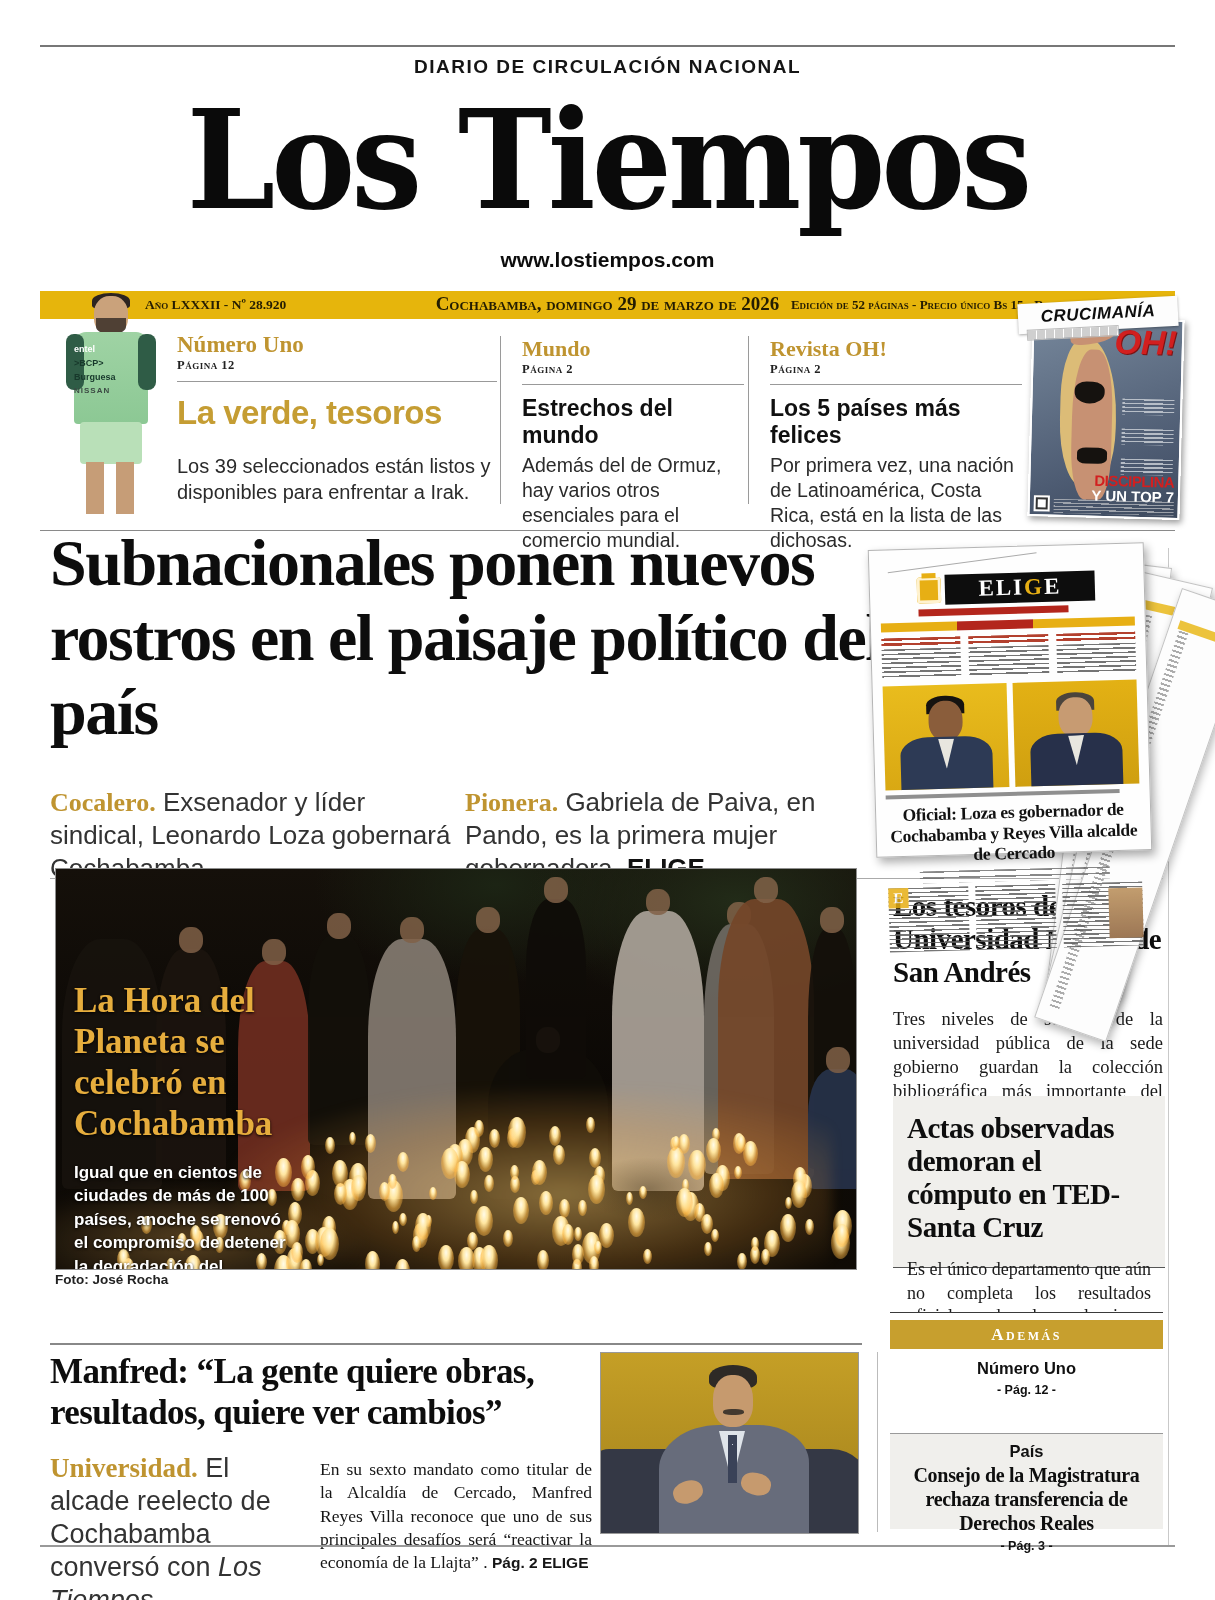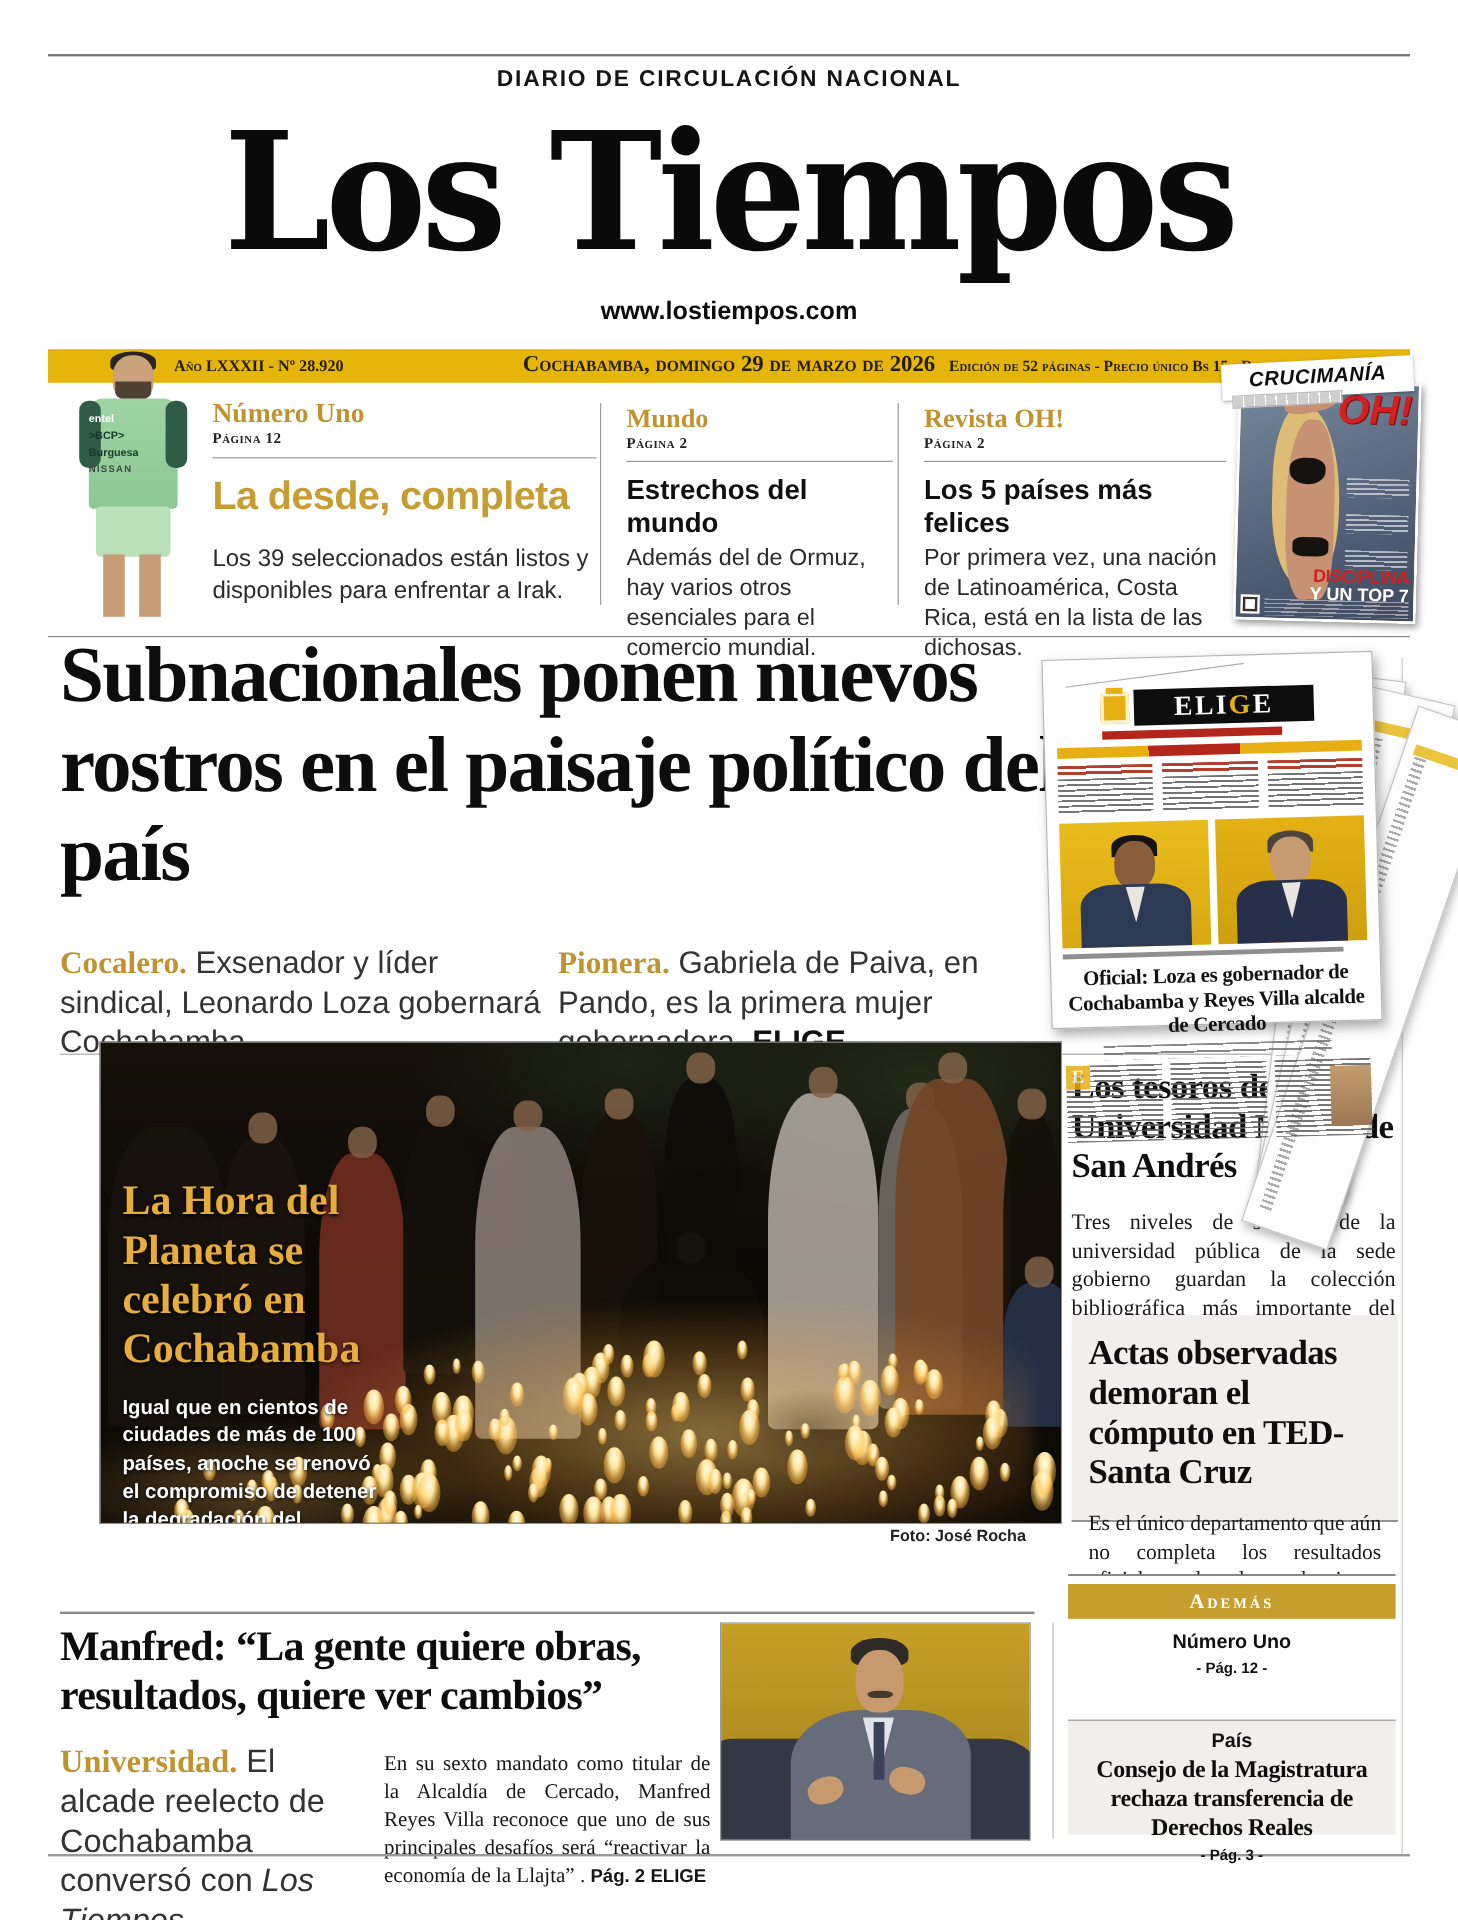--- a/index.html
+++ b/index.html
@@ -107,40 +107,40 @@
   .ehead{font-weight:bold;font-size:17.5px;line-height:1.18;text-align:center;color:#121212;letter-spacing:-.3px;}
   .edeck{margin:5px auto 4px;width:190px;height:12px;
          background:repeating-linear-gradient(180deg,#6a6a6a 0 1.6px,transparent 1.6px 6px);opacity:.8;}
   .ebody{display:flex;gap:7px;margin-top:3px;}
   .ebody .col{flex:1;height:64px;background:repeating-linear-gradient(180deg,#606060 0 1.5px,transparent 1.5px 4.2px);opacity:.85;position:relative;}
   .edrop{position:absolute;left:0;top:0;width:20px;height:20px;background:#e7af14;color:#fff;
          font-weight:bold;font-size:15px;text-align:center;line-height:20px;}
   .esmallphoto{position:absolute;right:0;top:6px;width:34px;height:50px;background:linear-gradient(#b98d56,#8c6038);}
 
   
-  .photo{left:55px;top:868px;width:800px;height:400px;background:#0d0a07;border:1px solid #8f8f8f;z-index:4;overflow:hidden;margin-left:28px;}
+  .photo{left:55px;top:868px;width:800px;height:400px;background:#0d0a07;border:1px solid #8f8f8f;z-index:4;overflow:hidden;}
   .ph-bg{position:absolute;inset:0;background:
      radial-gradient(ellipse 300px 160px at 85% 8%, #222b18 0%, transparent 70%),
      radial-gradient(ellipse 260px 140px at 55% 4%, #1c2414 0%, transparent 70%),
      linear-gradient(#15100a, #0b0805 55%, #0f0b06);}
   .fig{position:absolute;border-radius:38% 38% 6px 6px;}
   .fig .hd{position:absolute;left:50%;top:-22px;width:24px;height:26px;margin-left:-12px;border-radius:45%;background:#8a674c;opacity:.85;}
   .glow1{position:absolute;left:22%;top:55%;width:75%;height:48%;
      background:radial-gradient(ellipse at 55% 55%, rgba(255,205,110,.50) 0%, rgba(255,170,60,.22) 45%, transparent 75%);filter:blur(6px);}
   .glow2{position:absolute;left:-6%;top:78%;width:45%;height:30%;
      background:radial-gradient(ellipse, rgba(255,190,95,.30) 0%, transparent 70%);filter:blur(8px);}
   .darkpatch{position:absolute;left:66%;top:72%;width:16%;height:16%;background:radial-gradient(#31251566,transparent 70%);}
   .candle{position:absolute;border-radius:50%;
      background:radial-gradient(ellipse at 50% 28%, #fffbe8 0%, #ffe6a0 30%, rgba(255,185,70,.55) 60%, rgba(150,90,15,0) 100%);
      filter:blur(.6px);}
   .ph-head{position:absolute;left:18px;top:112px;width:230px;font-weight:bold;font-size:35px;line-height:1.17;
      color:#e6ad3d;text-shadow:0 1px 3px #000;}
   .ph-sum{position:absolute;left:18px;top:292px;width:215px;font-family:"Liberation Sans",sans-serif;font-weight:bold;
      font-size:17px;line-height:1.38;color:#fff;text-shadow:0 1px 3px #000;font-stretch:condensed;}
-  .credit{left:55px;top:1272px;width:800px;text-align:right;font-family:"Liberation Sans",sans-serif;
+  .credit{left:55px;top:1272px;width:800px;font-family:"Liberation Sans",sans-serif;
      font-weight:bold;font-size:13.5px;color:#222;font-stretch:condensed;}
 
   
   .sb-head{font-weight:bold;font-size:29px;line-height:1.14;letter-spacing:-.5px;color:#0e0e0e;}
   .sb-body{font-size:18.5px;line-height:1.3;color:#1a1a1a;text-align:justify;}
   .sb-body b{white-space:nowrap;}
   .graybox{background:#f0efec;border-bottom:1px solid #555;}
 
   
   .iv-head{left:50px;top:1352px;width:570px;font-weight:bold;font-size:35px;line-height:1.17;letter-spacing:-.6px;color:#0d0d0d;}
@@ -198,21 +198,21 @@
     <div class="sponsor" style="top:90px;font-size:8px;color:#3c4a44;letter-spacing:1px;">NISSAN</div>
     <div class="shorts"></div>
     <div class="leg" style="left:36px;"></div>
     <div class="leg" style="left:66px;"></div>
   </div>
 
   <div class="abs" style="left:177px;top:332px;width:320px;">
     <div class="kicksec">Número Uno</div>
     <div class="pagelab">Página 12</div>
     <div style="height:1px;background:#999;margin:8px 0 12px;"></div>
-    <div class="striphead-gold">La desde, completa</div>
+    <div class="striphead-gold">La verde, tesoros</div>
     <div class="stripsum" style="margin-top:22px;">Los 39 seleccionados están listos y disponibles para enfrentar a Irak.</div>
   </div>
   <div class="vr" style="left:500px;top:336px;height:168px;"></div>
 
   <div class="abs" style="left:522px;top:336px;width:222px;">
     <div class="kicksec" style="font-size:22px;">Mundo</div>
     <div class="pagelab">Página 2</div>
     <div style="height:1px;background:#999;margin:7px 0 10px;"></div>
     <div class="striphead">Estrechos del mundo</div>
     <div class="stripsum" style="margin-top:4px;font-size:19.5px;">Además del de Ormuz, hay varios otros esenciales para el comercio mundial.</div>

